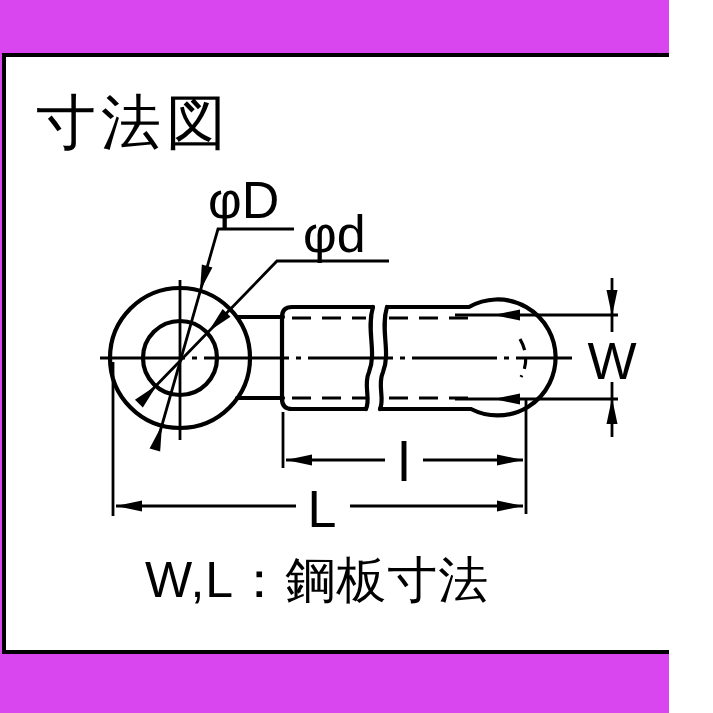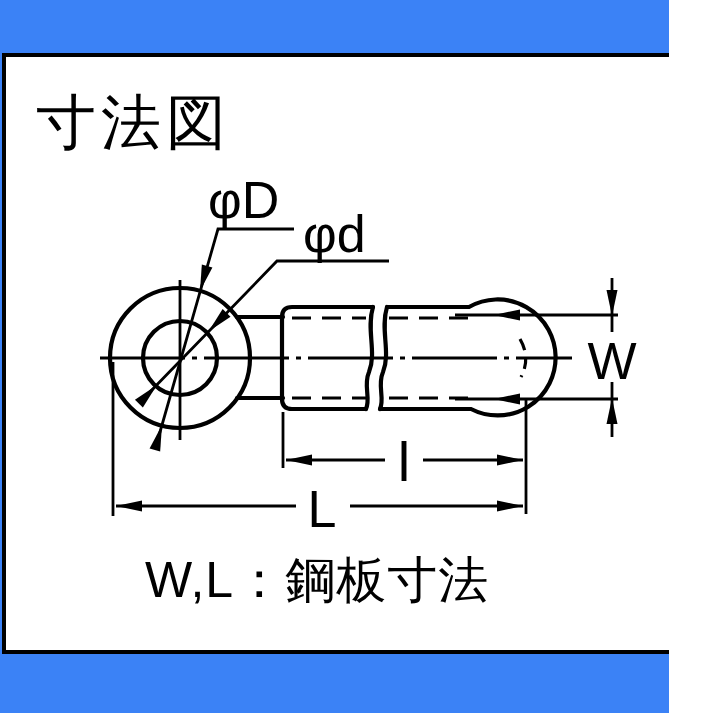--- a/index.html
+++ b/index.html
@@ -4,21 +4,21 @@
 <style>
   html, body {
     margin: 0;
     padding: 0;
     background: #ffffff;
   }
   .page {
     position: relative;
     width: 669px;
     height: 713px;
-    background: #3b82f6;
+    background: #d946ef;
     overflow: hidden;
     font-family: "Liberation Sans", "DejaVu Sans", sans-serif;
   }
   .page svg {
     position: absolute;
     left: 0;
     top: 0;
     display: block;
   }
   text {

